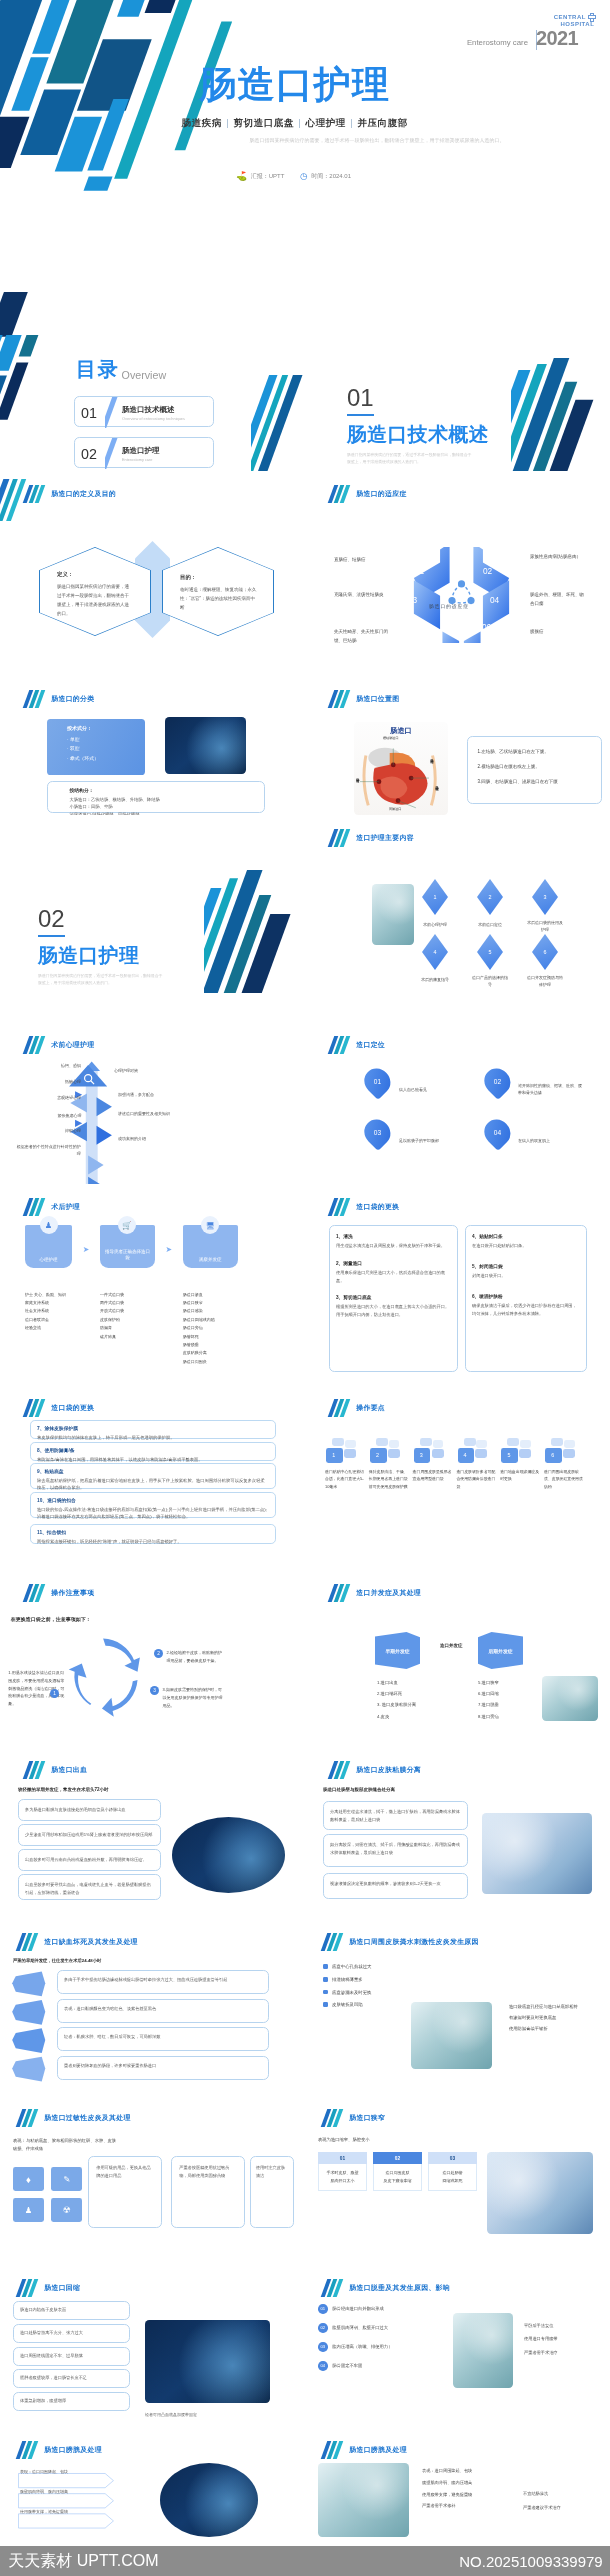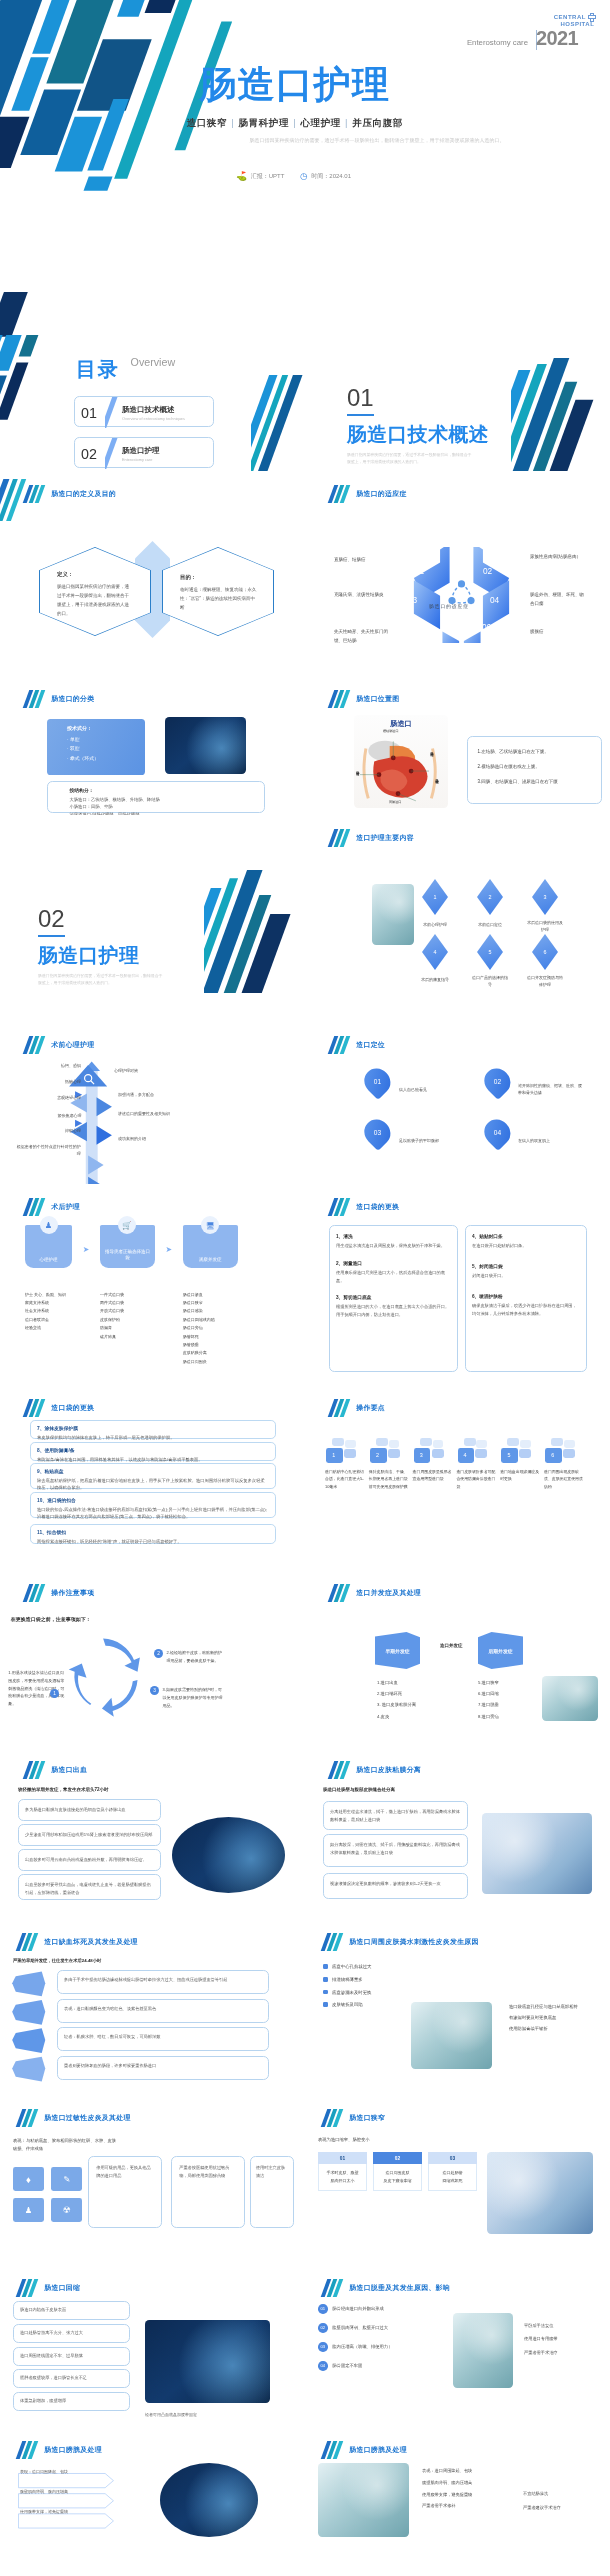--- a/index.html
+++ b/index.html
@@ -167,21 +167,21 @@
       <div class="ln">HOSPITAL</div>
     </div>
 
     <div class="cover-en">Enterostomy care</div>
     <div class="cover-year-bar"></div>
     <div class="cover-year">2021</div>
 
     <div class="cover-title">肠造口护理</div>
 
     <div class="cover-sub">
-      <span>造口狭窄</span><span class="sep">|</span><span>肠胃科护理</span><span class="sep">|</span><span>心理护理</span><span class="sep">|</span><span>并压向腹部</span>
+      <span>肠道疾病</span><span class="sep">|</span><span>剪切造口底盘</span><span class="sep">|</span><span>心理护理</span><span class="sep">|</span><span>并压向腹部</span>
     </div>
 
     <div class="cover-desc">肠造口指因某种疾病治疗的需要，通过手术将一段肠管拉出，翻转缝合于腹壁上，用于排泄粪便或尿液的人造的口。</div>
 
     <div class="cover-meta">
       <div class="itm">
         <span class="ic">⛳</span>
         <span>汇报：UPTT</span>
       </div>
       <div class="itm">
@@ -208,21 +208,21 @@
       </g>
     </svg>
     <svg width="72" height="131" style="position:absolute;right:-18px;top:83px" viewBox="0 0 120 220">
       <g transform="skewX(-20)">
         <rect x="30" y="0" width="14" height="220" fill="#1b93d8"></rect>
         <rect x="52" y="0" width="10" height="220" fill="#14a5bd"></rect>
         <rect x="70" y="0" width="16" height="220" fill="#0f5f9c"></rect>
       </g>
     </svg>
 
-    <div style="position:absolute;left:76px;top:64px;display:flex;gap:11px">
+    <div style="position:absolute;left:76px;top:64px;display:flex;align-items:flex-end;gap:2px">
       <span style="font-size:20px;font-weight:bold;color:#2388ea;letter-spacing:1.8px">目录</span>
       <span style="font-size:10.7px;color:#9a9a9a;padding-bottom:2.4px">Overview</span>
     </div>
 
     <div class="rbox" style="left:74px;top:104px;width:140px;height:31px">
       <span style="position:absolute;left:6px;top:7.8px;font-size:14.3px;color:#333;font-weight:300">01</span>
       <svg width="14.3" height="31" style="position:absolute;left:30px;top:0" viewBox="0 0 24 52">
           <g transform="skewX(-20)">
             <rect x="12" y="0" width="9" height="52" fill="#7daef4"></rect>
           </g>
@@ -365,21 +365,21 @@
 
   <div class="slide half" style="left:305px;top:643px">
     <div class="stitle" style="left:25px;top:47px">
       <span class="slash">
           <i></i>
           <i></i>
           <i></i>
         </span>
       <span class="tx">肠造口位置图</span>
     </div>
-    <div class="photo anat" style="left:49px;top:72px;width:94px;height:93px">
+    <div class="photo anat" style="left:49px;top:79px;width:94px;height:93px">
       <div style="position:absolute;left:0;right:0;top:3.6px;text-align:center;font-size:7.2px;font-weight:bold;color:#1b3f8f">肠造口</div>
       <svg width="94" height="79" style="position:absolute;left:0;top:13px" viewBox="0 0 158 132">
         <ellipse cx="52" cy="38" rx="28" ry="17" fill="#d9d9d9"></ellipse>
         <path d="M60 30 q34 -4 42 16 q4 14 -14 16 q-20 2 -28 -12z" fill="#e8833f"></path>
         <path d="M34 56 q-8 42 24 56 q34 14 58 -12 q16 -20 -2 -40 q-16 -16 -44 -12 q-26 4 -36 8z" fill="#d4402f"></path>
         <path d="M46 74 q20 -10 36 2 q14 12 2 24 q-14 12 -30 2 q-14 -10 -8 -28z" fill="#e0604a"></path>
         <path d="M20 34 q-8 44 4 84" stroke="#f2c9a0" stroke-width="5" fill="none"></path>
         <path d="M132 34 q10 44 -2 84" stroke="#f2c9a0" stroke-width="5" fill="none"></path>
         <circle cx="66" cy="50" r="4" fill="#7a1414"></circle>
           <circle cx="42" cy="78" r="4" fill="#7a1414"></circle>
@@ -1072,15 +1072,19 @@
       <div>腹壁肌肉薄弱、腹内压增高</div>
       <div>使用腹带支撑，避免提重物</div>
       <div>严重者需手术修补</div>
     </div>
     <div style="position:absolute;left:218px;top:60px;font-size:4.2px;color:#444;line-height:3.4">
       <div>不宜结肠灌洗</div>
       <div>严重者建议手术治疗</div>
     </div>
   </div>
 
+  <div class="wm">
+    <span class="l">天天素材 UPTT.COM</span>
+    <span class="r">NO.20251009339979</span>
+  </div>
 
 </div>
 
 
 </body></html>

